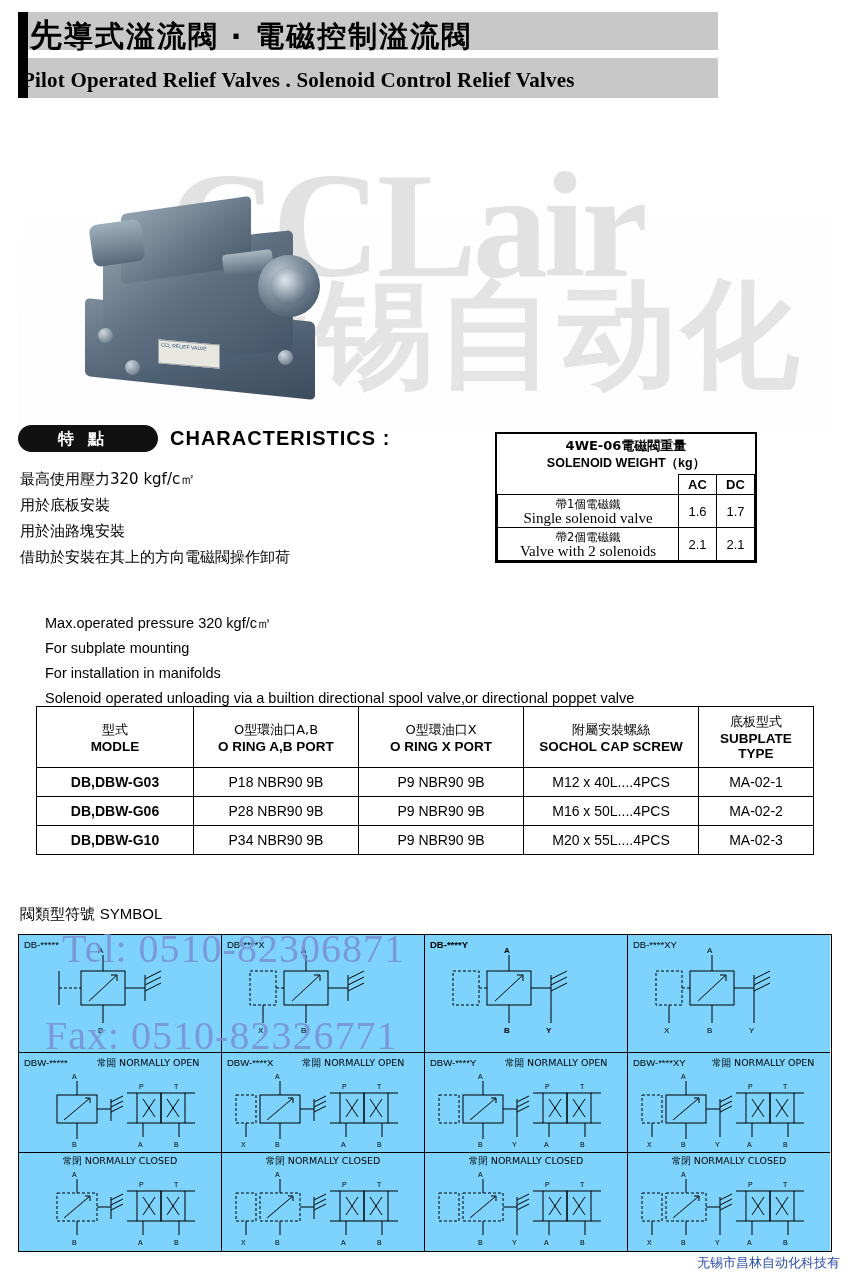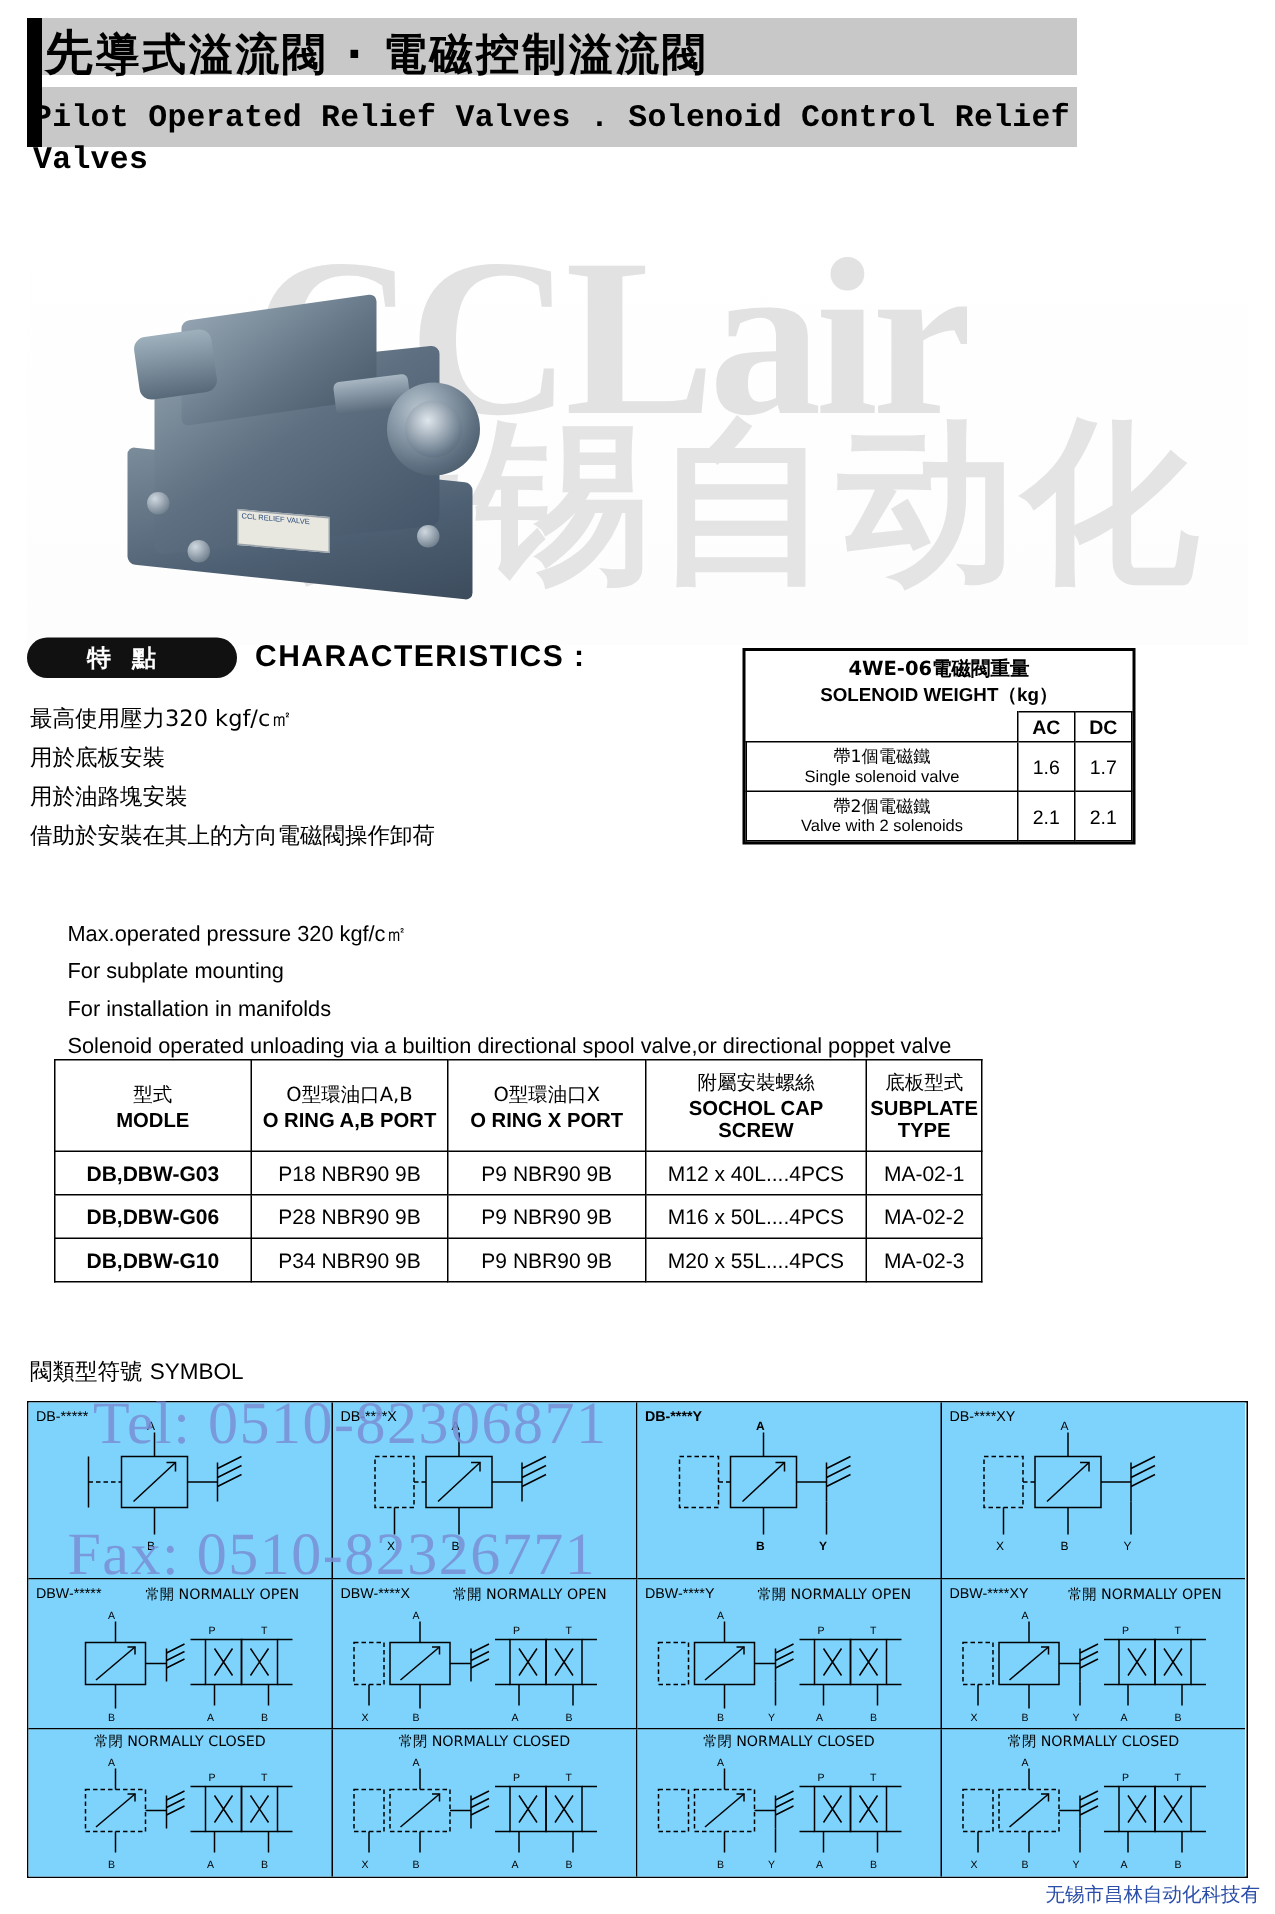--- a/index.html
+++ b/index.html
@@ -8,21 +8,21 @@
     font-family:"Liberation Sans", sans-serif;color:#000;overflow:hidden;
   }
   
   .hdr-bar{position:absolute;left:18px;top:12px;width:700px;height:38px;background:#c8c8c8;}
   .hdr-bar2{position:absolute;left:18px;top:58px;width:700px;height:40px;background:#c8c8c8;}
   .hdr-accent{position:absolute;left:18px;top:12px;width:10px;height:86px;background:#000;}
   .title-cn{position:absolute;left:30px;top:14px;font-size:29px;font-weight:bold;letter-spacing:2px;
             font-family:"DejaVu Sans", sans-serif;}
   .title-cn .big{font-size:32px;}
   .title-en{position:absolute;left:22px;top:66px;font-size:21px;font-weight:bold;line-height:28px;
-            width:760px;font-family:Liberation Mono, monospace;letter-spacing:0.2px;}
+            width:760px;font-family:Liberation Serif, serif;letter-spacing:0.2px;}
 
   
   .photo-area{position:absolute;left:18px;top:140px;width:814px;height:290px;background:#fff;overflow:hidden;}
   .photo-bg{position:absolute;left:0;top:0;width:100%;height:100%;
             background:linear-gradient(180deg,#ffffff 0%,#fdfdfd 100%);}
   .valve{position:absolute;left:55px;top:20px;width:270px;height:230px;}
   .v-body{position:absolute;left:30px;top:80px;width:190px;height:120px;
           background:linear-gradient(150deg,#8a9aa8 0%,#5d6f80 45%,#45566a 100%);
           border-radius:6px;transform:skewY(-6deg);}
   .v-base{position:absolute;left:12px;top:150px;width:230px;height:78px;
@@ -61,26 +61,26 @@
   
   .sw{position:absolute;left:495px;top:432px;width:262px;border:2px solid #000;box-sizing:border-box;
       background:rgba(255,255,255,0.72);}
   .sw table{border-collapse:collapse;width:100%;}
   .sw td{border:1px solid #000;font-size:11.5px;text-align:center;padding:2px 2px;}
   .sw .hdr{border:none;padding:3px 16px 2px;}
   .sw .hdr .l1{font-size:13px;font-weight:bold;font-family:"DejaVu Sans", sans-serif;}
   .sw .hdr .l2{font-size:12.5px;font-weight:bold;}
   .sw .rowlab{text-align:center;line-height:14px;}
   .sw .rowlab .cn{font-size:11.5px;font-family:"DejaVu Sans", sans-serif;}
-  .sw .rowlab .en{font-size:11px;}
+  .sw .rowlab .en{font-size:15px;font-family:Liberation Serif, serif;}
   .sw .acdc{font-size:13px;font-weight:bold;}
   .sw .val{font-size:13px;width:33px;}
 
   
-  .mt{position:absolute;left:36px;top:706px;width:619px;border-collapse:collapse;}
+  .mt{position:absolute;left:36px;top:706px;width:778px;border-collapse:collapse;}
   .mt td,.mt th{border:1px solid #000;text-align:center;padding:6px 2px;}
   .mt .h1{font-size:13px;font-family:"DejaVu Sans", sans-serif;font-weight:normal;}
   .mt .h2{font-size:13.5px;font-weight:bold;}
   .mt td{font-size:14px;}
   .mt td.model{font-weight:bold;}
 
   
   .sym-title{position:absolute;left:20px;top:905px;font-size:15px;font-family:"DejaVu Sans", sans-serif;}
   .sym-title .en{font-family:"Liberation Sans", sans-serif;}
   .sym-grid{position:absolute;left:18px;top:934px;width:814px;height:318px;border:1px solid #000;

